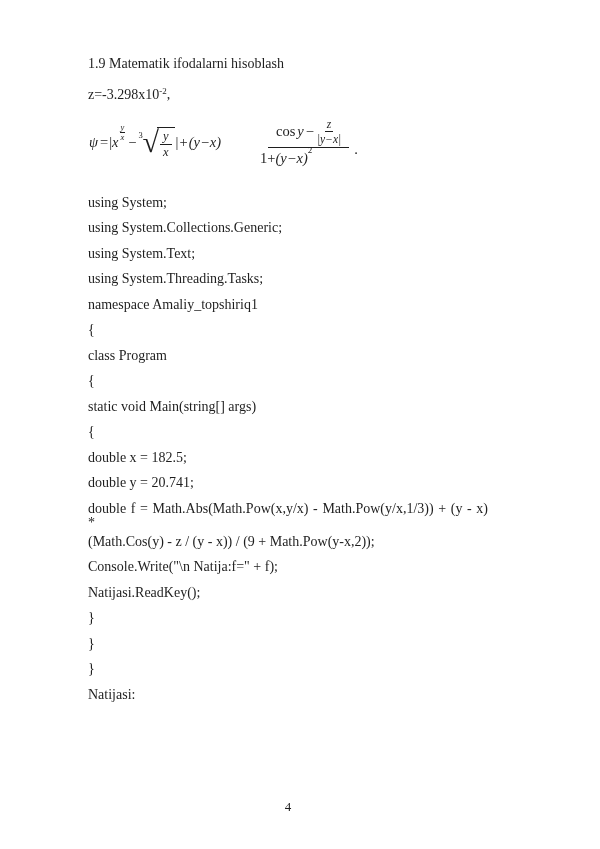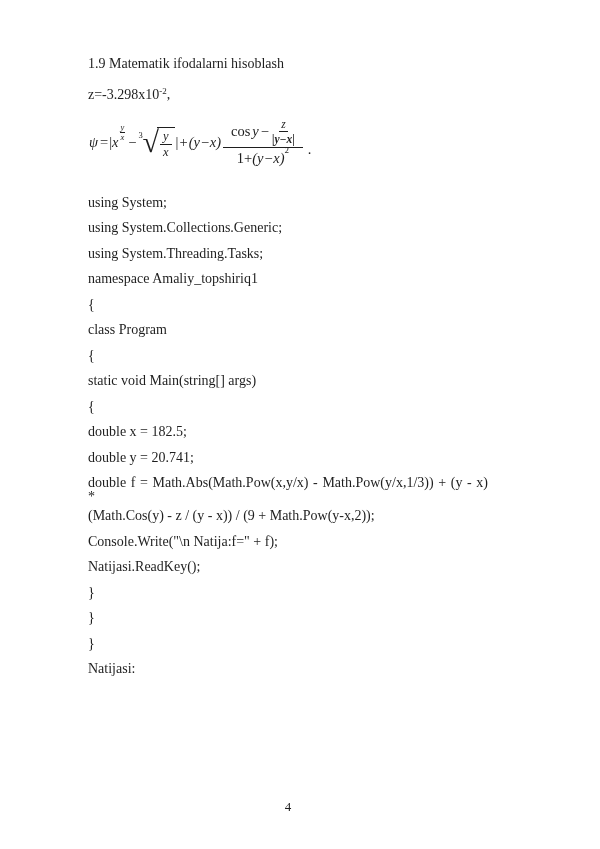--- a/index.html
+++ b/index.html
@@ -89,29 +89,30 @@
   .small-frac { font-size:12.5px; line-height:13px; }
   .small-frac .num { padding:0 3px 1px 3px; }
   .small-frac .den { padding-top:1px; }
   .big-frac { font-size:14.5px; margin:0 3px 0 2px; }
   .big-frac > .num {
     display:flex;
     align-items:center;
     justify-content:center;
     gap:2px;
     padding:0 8px 2px 8px;
+    margin-left:45px;
   }
   .big-frac > .den {
     padding-top:2px;
     display:flex;
     align-items:flex-start;
   }
   .inner-frac { font-size:11.5px; line-height:12px; margin-left:1px; }
   .inner-frac .num { padding:0 2px 1px 2px; }
-  .inner-frac .den { padding-top:1px;font-weight:bold; }
+  .inner-frac .den { padding-top:1px; }
   .den-exp { font-size:9px; line-height:0; vertical-align:4px; }
   .end-dot { align-self:flex-end; margin-left:2px; transform:translateY(-14px); }
   
   .page-number {
     position:absolute;
     left:0; right:0;
     bottom:34px;
     text-align:center;
     font-size:13px;
   }
@@ -163,20 +164,21 @@
         <span>1+</span>
         <span class="it">(y−x)</span>
         <sup class="den-exp">2</sup>
       </span>
     </span>
     <span class="end-dot">.</span>
   </div>
 
   <p class="line">using System;</p>
   <p class="line">using System.Collections.Generic;</p>
+  <p class="line">using System.Text;</p>
   <p class="line">using System.Threading.Tasks;</p>
   <p class="line">namespace Amaliy_topshiriq1</p>
   <p class="line">{</p>
   <p class="line">class Program</p>
   <p class="line">{</p>
   <p class="line">static void Main(string[] args)</p>
   <p class="line">{</p>
   <p class="line">double x = 182.5;</p>
   <p class="line">double y = 20.741;</p>
 

